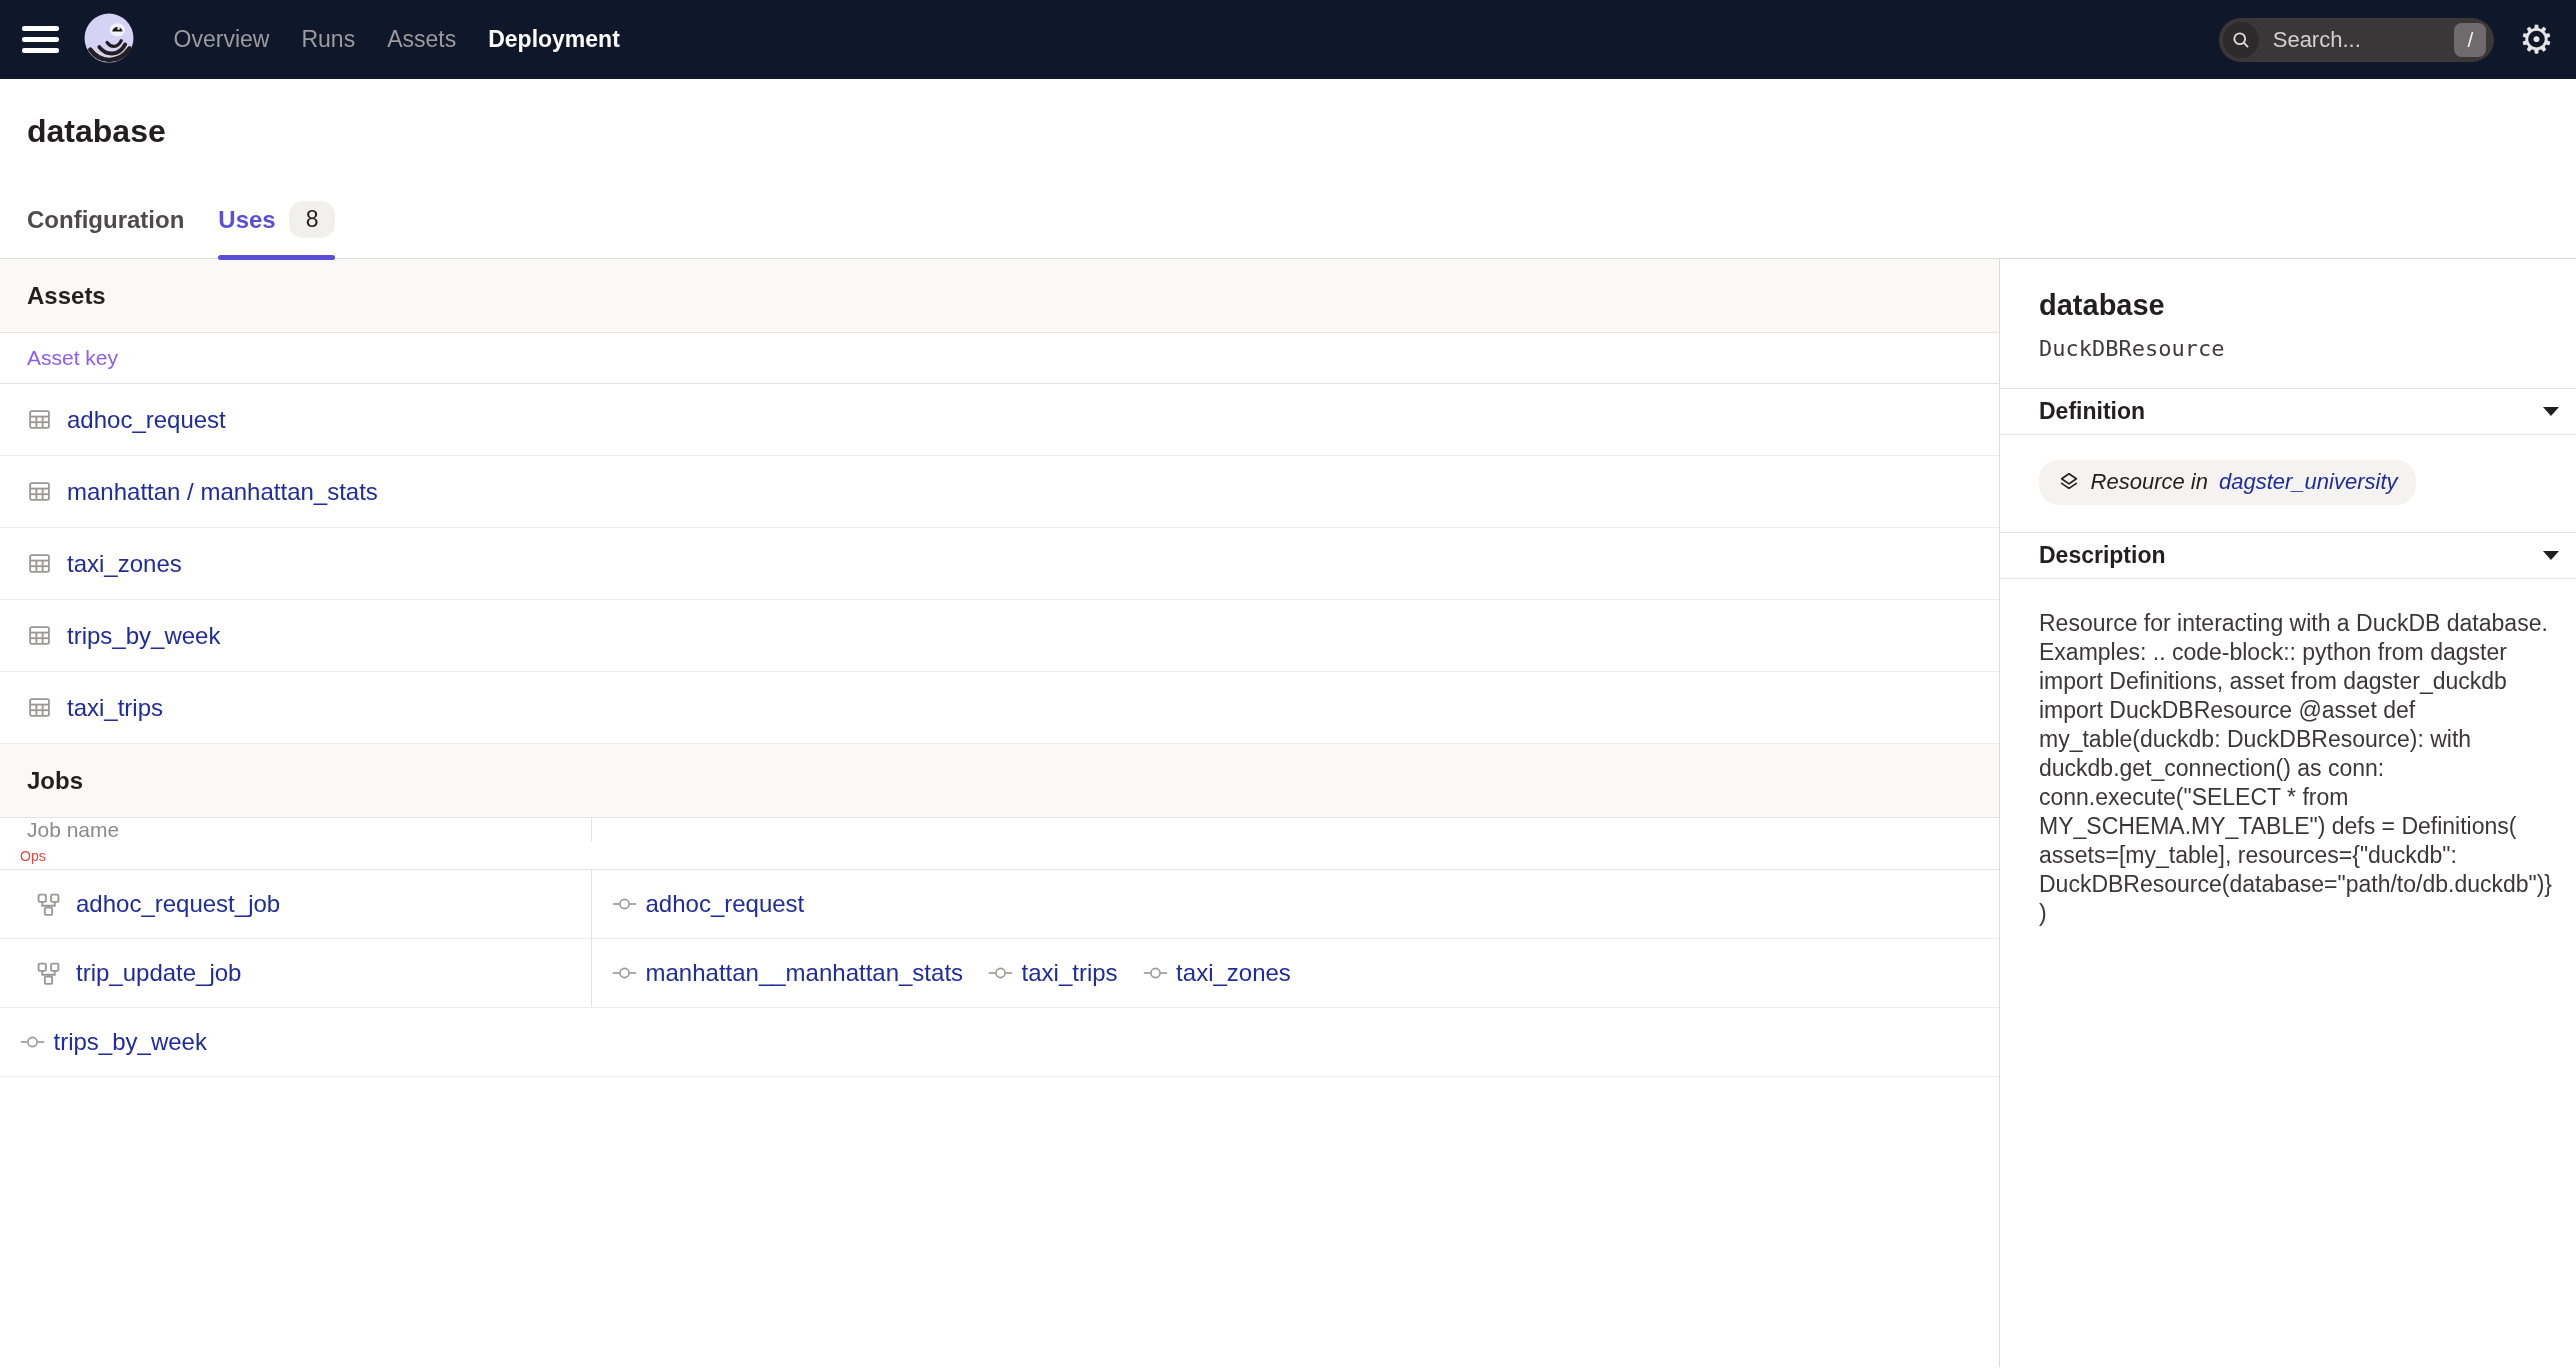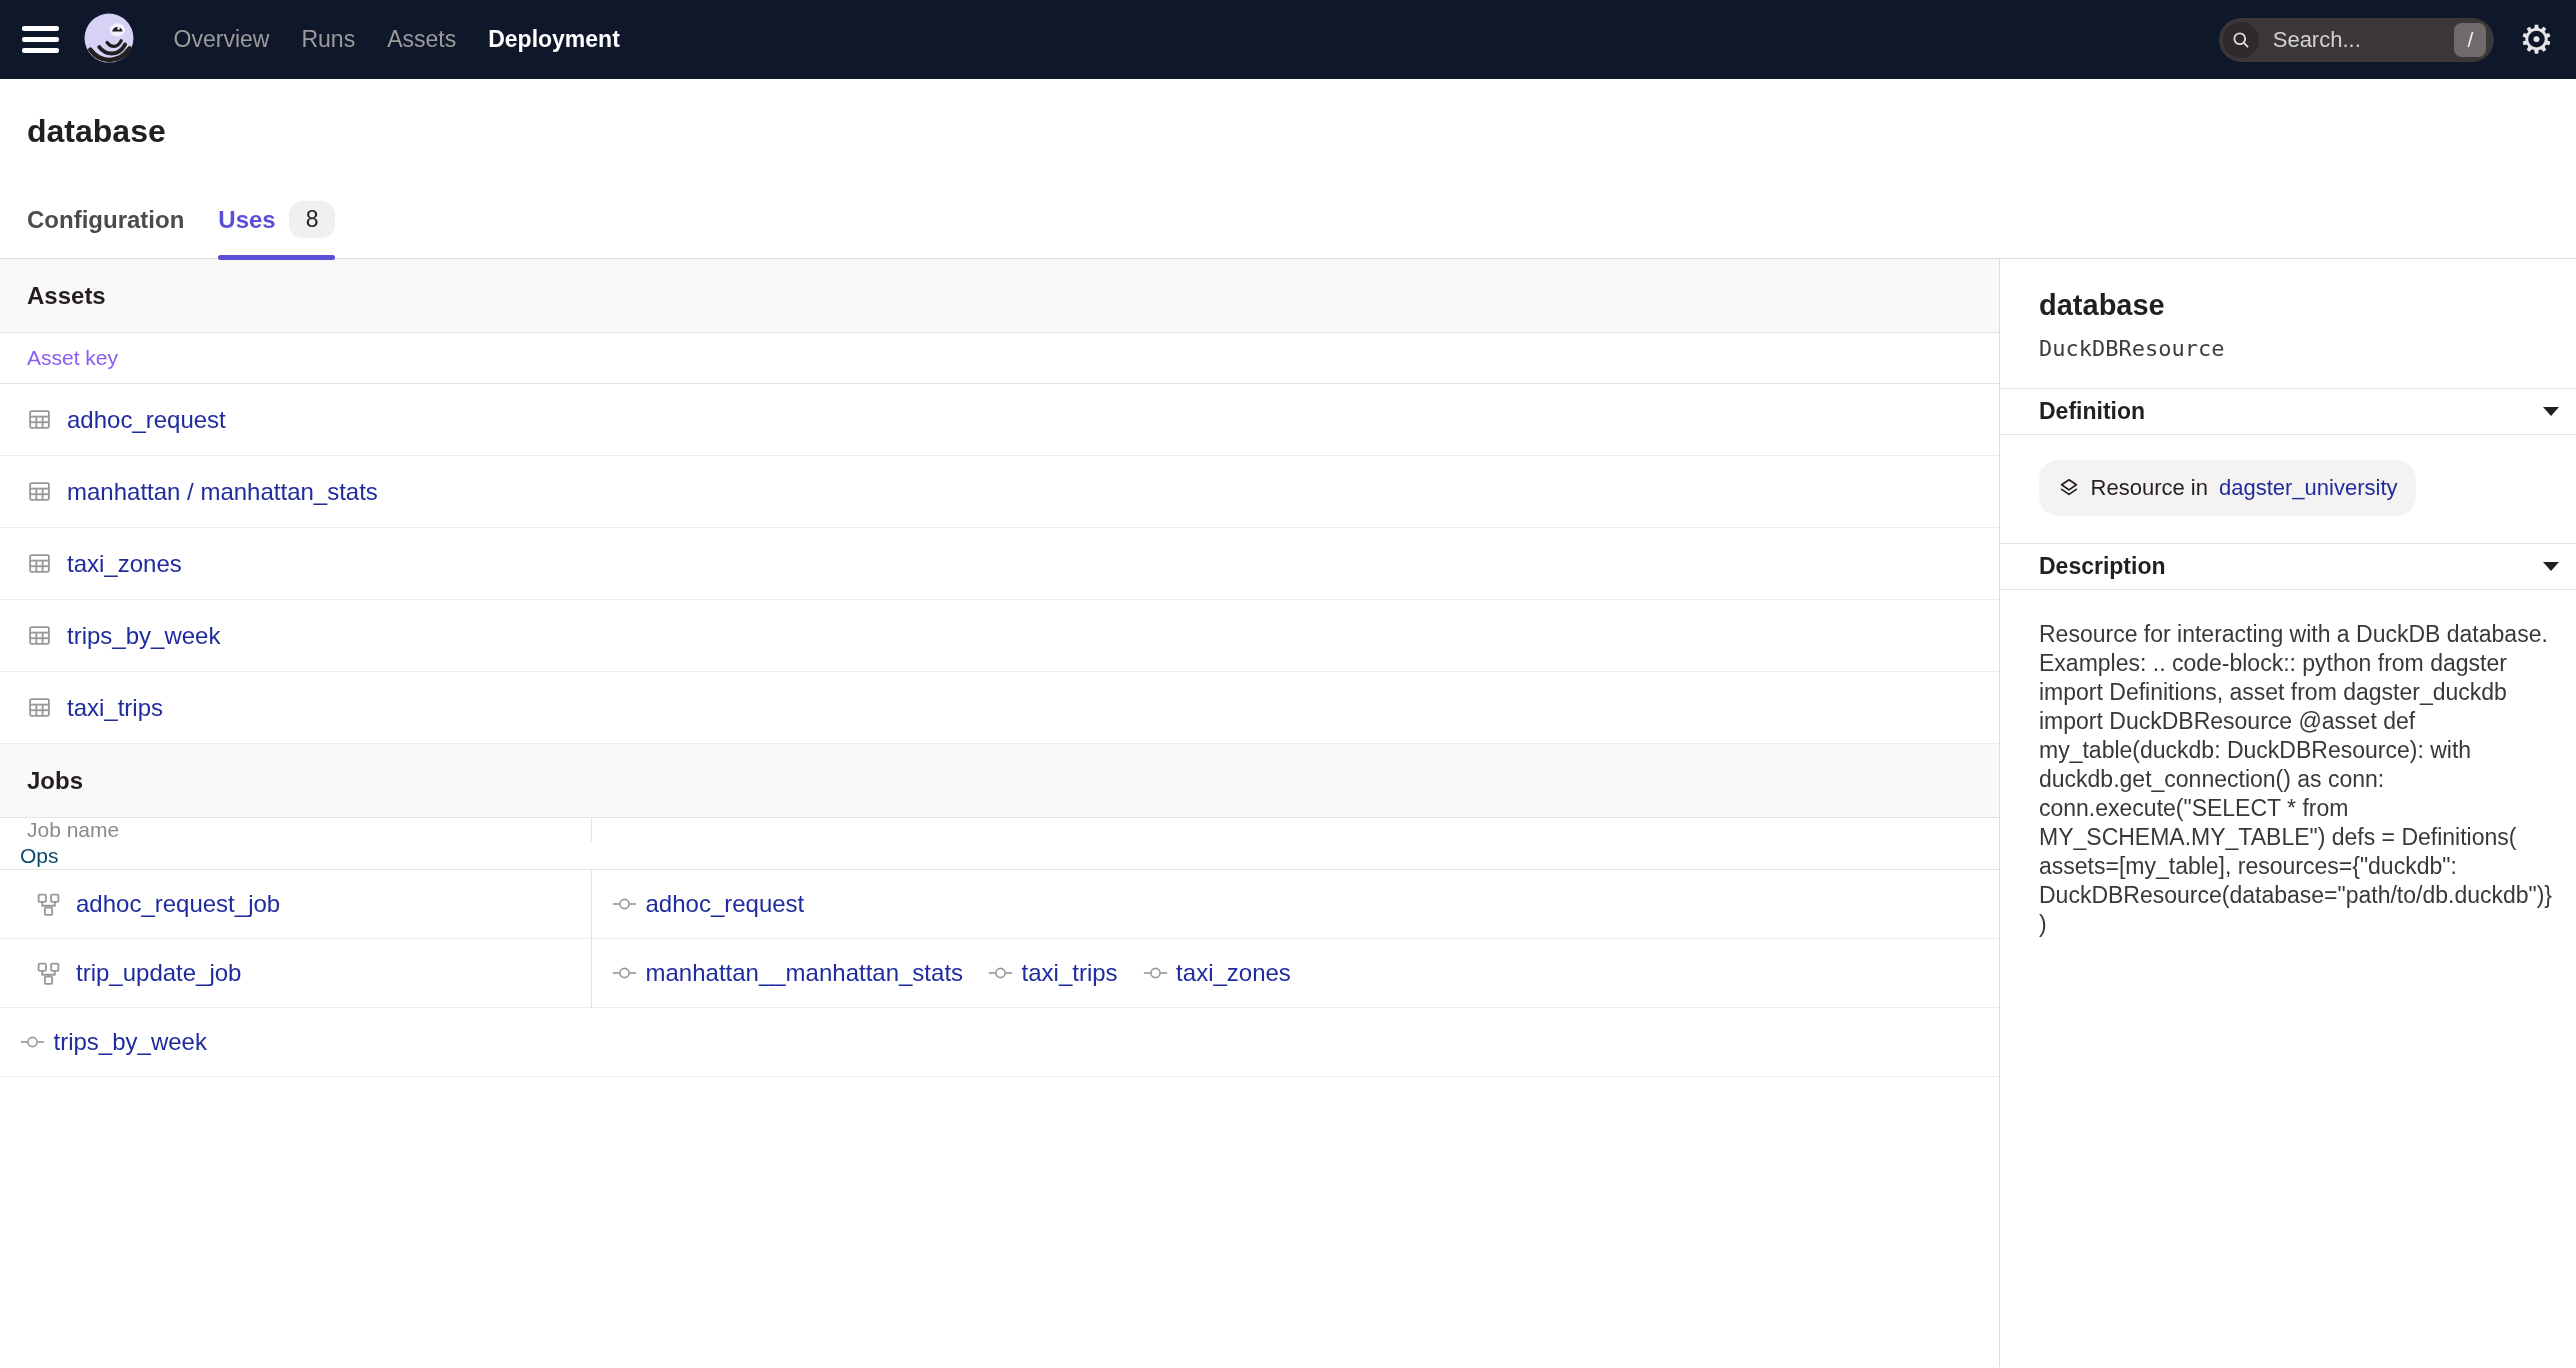--- a/index.html
+++ b/index.html
@@ -40,34 +40,34 @@
   .left { width:1999px; flex:none; }
   .right { flex:1; border-left:0.8px solid #DEDCDB; }
 
   .band { height:74px; background:#FAF9F8; border-bottom:0.8px solid #E5E3E2; display:flex; align-items:center; padding-left:27px; font-size:24px; font-weight:600; color:#231F20; }
   .colhead { height:51px; border-bottom:0.8px solid #E5E3E2; display:flex; align-items:center; padding-left:27px; color:#8b5cf6; font-size:21px; }
   .arow { height:72px; border-bottom:0.8px solid #EDECEB; display:flex; align-items:center; gap:15px; padding-left:27px; }
   .link { color:#1F2C9E; font-size:24px; }
 
   .jobs-colhead { display:flex; height:52px; border-bottom:0.8px solid #E5E3E2;flex-direction:column; }
   .jh1 { width:592px; flex:none; border-right:0.8px solid #E5E3E2; display:flex; align-items:center; padding-left:27px; color:#8C8A8B; font-size:21px; }
-  .jh2 { flex:1; display:flex; align-items:center; padding-left:20px; color:#0c4a6e; font-size:21px; }
+  .jh2 { flex:1; display:flex; align-items:center; padding-left:20px; color:#ef4444; font-size:14px; }
   .jrow { display:flex; height:69px; border-bottom:0.8px solid #EDECEB; }
   .jcell-name { width:592px; flex:none; border-right:0.8px solid #E5E3E2; display:flex; align-items:center; gap:15px; padding-left:36px; }
   .jcell-ops { flex:1; display:flex; align-items:center; gap:25px; padding-left:20px; }
   .op { display:flex; align-items:center; gap:8.5px; }
 
   
   .panel-head { padding:30px 25px 27px 39px; }
   .panel-title { font-size:29px; font-weight:700; color:#231F20; }
   .panel-sub { margin-top:13.5px; font-family:"DejaVu Sans Mono","Liberation Mono",monospace; font-size:22px; color:#3E3B3C; }
   .sec-head { height:47px; border-top:0.8px solid #E5E3E2; border-bottom:0.8px solid #E5E3E2; display:flex; align-items:center; justify-content:space-between; padding:0 20px 0 39px; font-size:23px; font-weight:600; color:#231F20; cursor:pointer; }
   .caret { width:0; height:0; border-left:8.5px solid transparent; border-right:8.5px solid transparent; border-top:9.3px solid #231F20; }
   .tag-block { padding:25px 25px 27px 39px; }
-  .tag { display:inline-flex; align-items:center; gap:11px; height:56px; padding:0 18.6px; border-radius:19.5px; background:#F4F3F1; font-size:22px; color:#231F20; white-space:nowrap; }
+  .tag { display:inline-flex; align-items:center; gap:11px; height:45px; padding:0 18.6px; border-radius:19.5px; background:#F4F3F1; font-size:22px; color:#231F20; white-space:nowrap;font-style:italic; }
   .tag .link { font-size:22px; }
   .desc { padding:30px 27px 0 39px; font-size:23px; line-height:29px; color:#3A3738; }
 
   .icon { flex:none; display:inline-flex; }
 </style>
 </head>
 <body>
 
 <div class="nav">
   <div class="burger" aria-label="menu">

